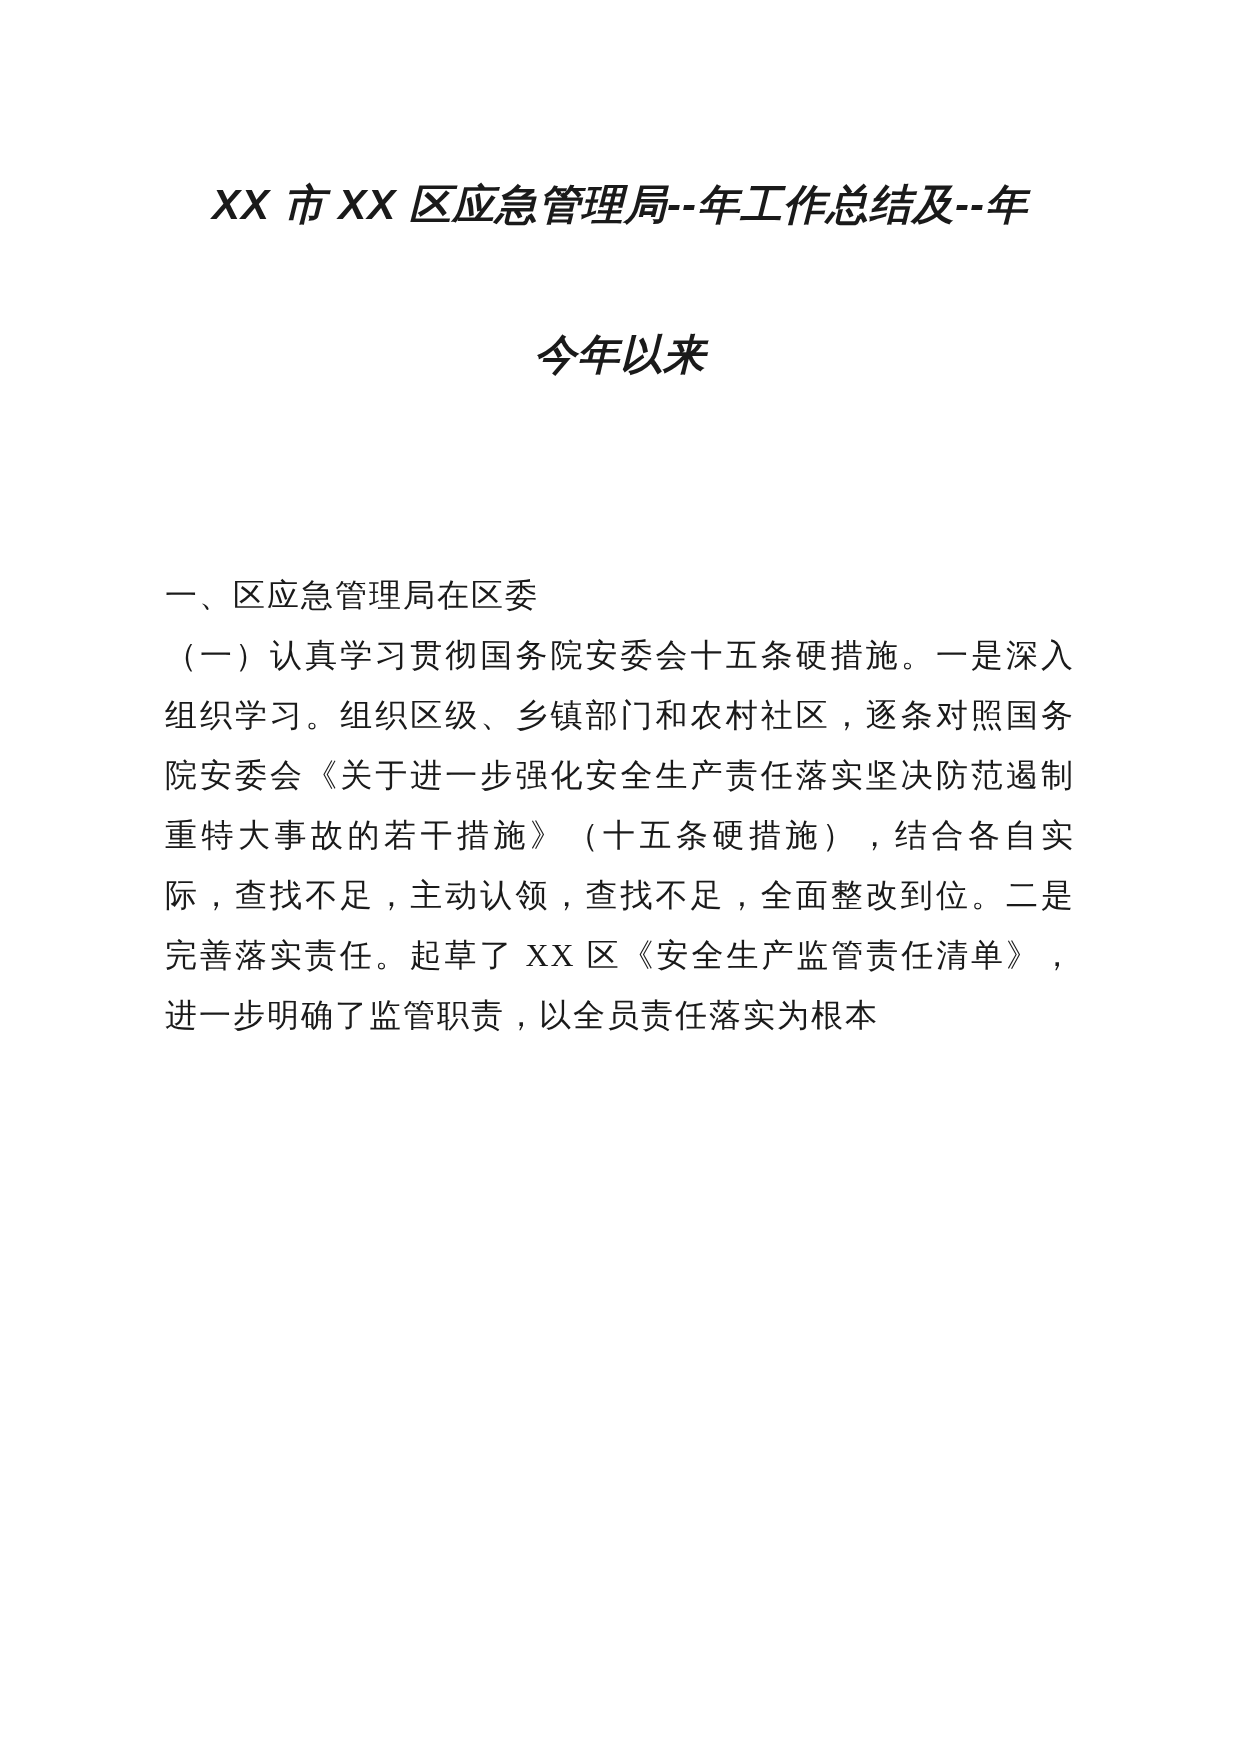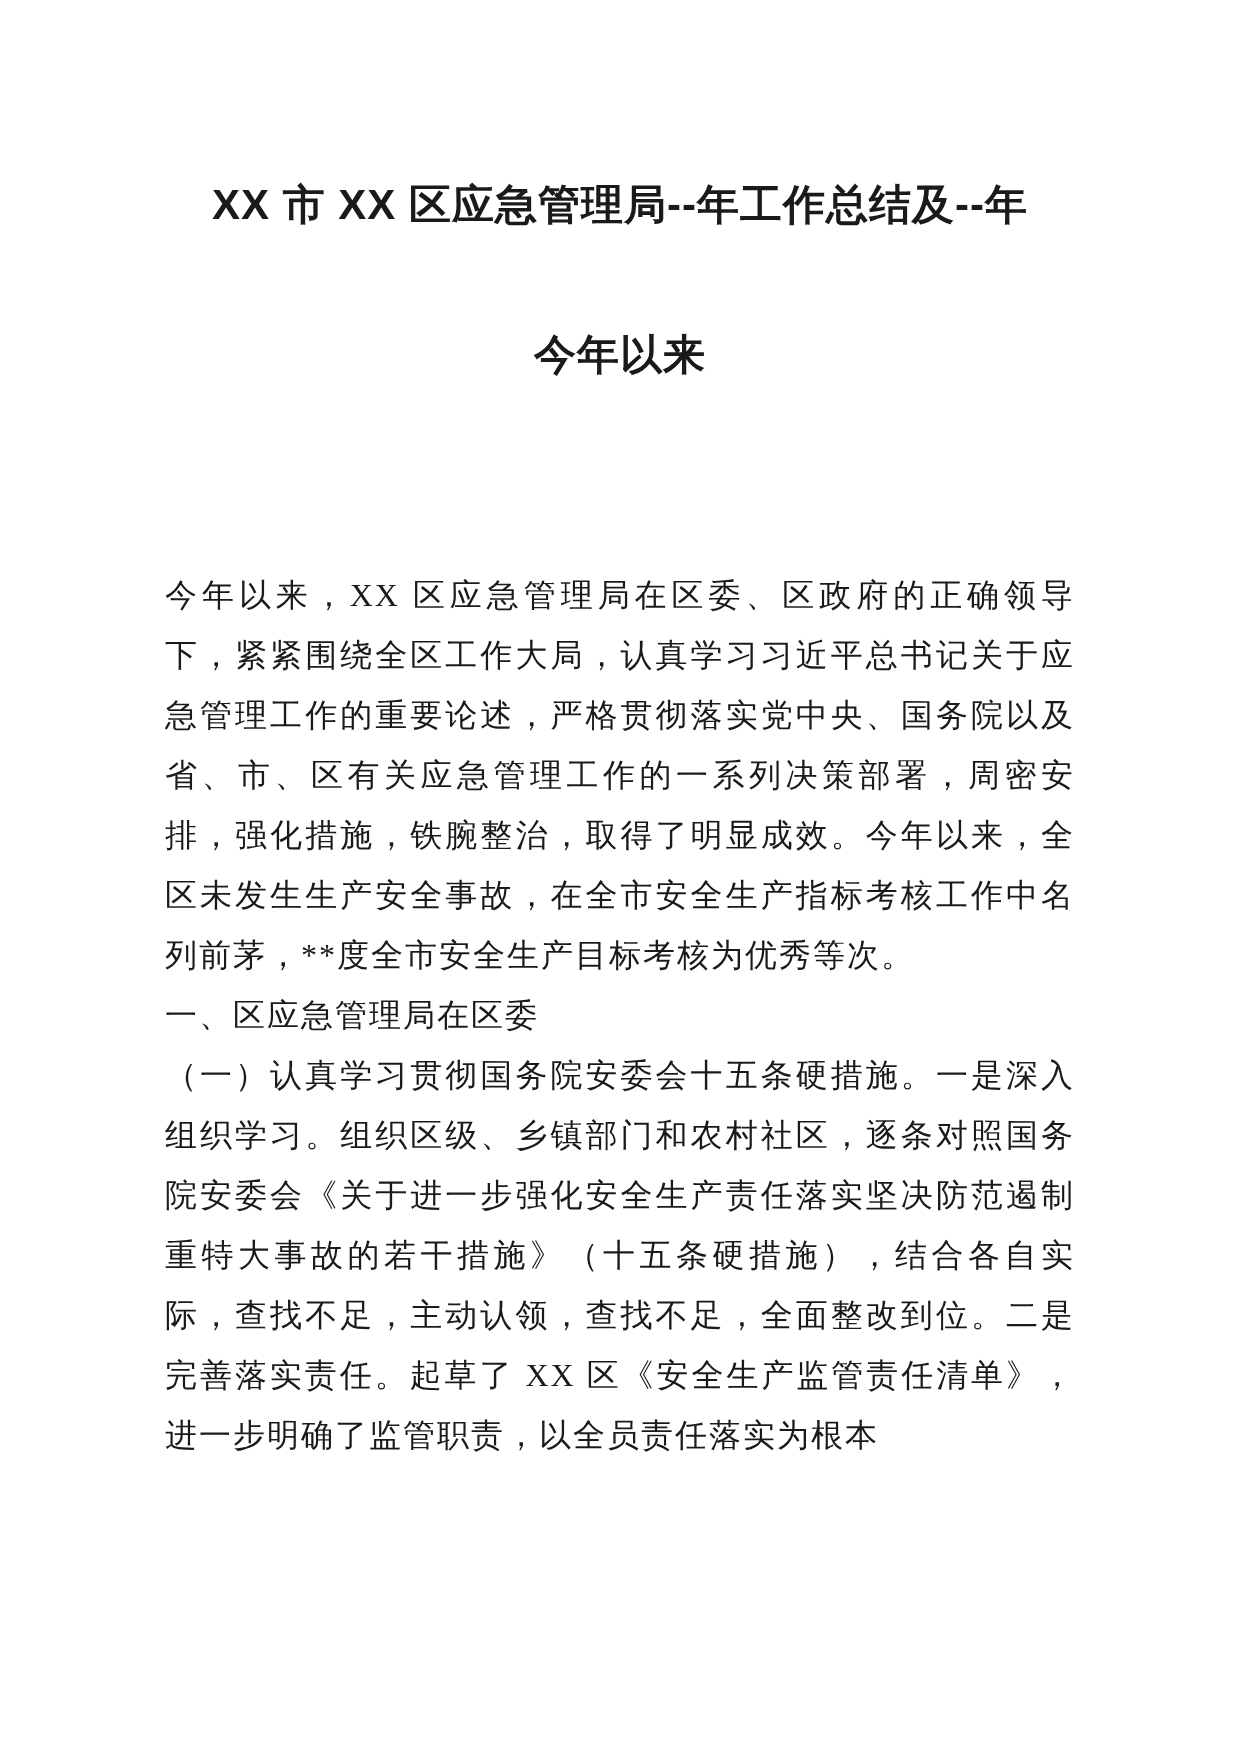--- a/index.html
+++ b/index.html
@@ -19,20 +19,21 @@
   }
   .doc-title {
     margin: 0;
     font-family: "Liberation Sans", "DejaVu Sans", sans-serif;
     font-weight: 700;
     font-size: 42px;
     line-height: 150px;
     color: #1a1a1a;
     text-align: center;
     letter-spacing: 1px;
+    font-style: italic;
   }
   .doc-title .title-line {
     display: block;
     white-space: nowrap;
   }
   .doc-body {
     margin-top: 135px;
     font-family: "Liberation Serif", "DejaVu Serif", serif;
     font-size: 32px;
     line-height: 60px;
@@ -49,17 +50,16 @@
 </head>
 <body>
 
 <div class="page">
   <h1 class="doc-title">
     <span class="title-line">XX 市 XX 区应急管理局--年工作总结及--年</span>
     <span class="title-line">今年以来</span>
   </h1>
 
   <div class="doc-body">
-    <p>今年以来，XX 区应急管理局在区委、区政府的正确领导下，紧紧围绕全区工作大局，认真学习习近平总书记关于应急管理工作的重要论述，严格贯彻落实党中央、国务院以及省、市、区有关应急管理工作的一系列决策部署，周密安排，强化措施，铁腕整治，取得了明显成效。今年以来，全区未发生生产安全事故，在全市安全生产指标考核工作中名列前茅，**度全市安全生产目标考核为优秀等次。</p>
     <p>一、区应急管理局在区委</p>
     <p>（一）认真学习贯彻国务院安委会十五条硬措施。一是深入组织学习。组织区级、乡镇部门和农村社区，逐条对照国务院安委会《关于进一步强化安全生产责任落实坚决防范遏制重特大事故的若干措施》（十五条硬措施），结合各自实际，查找不足，主动认领，查找不足，全面整改到位。二是完善落实责任。起草了 XX 区《安全生产监管责任清单》，进一步明确了监管职责，以全员责任落实为根本</p>
   </div>
 </div>
 
 </body></html>

